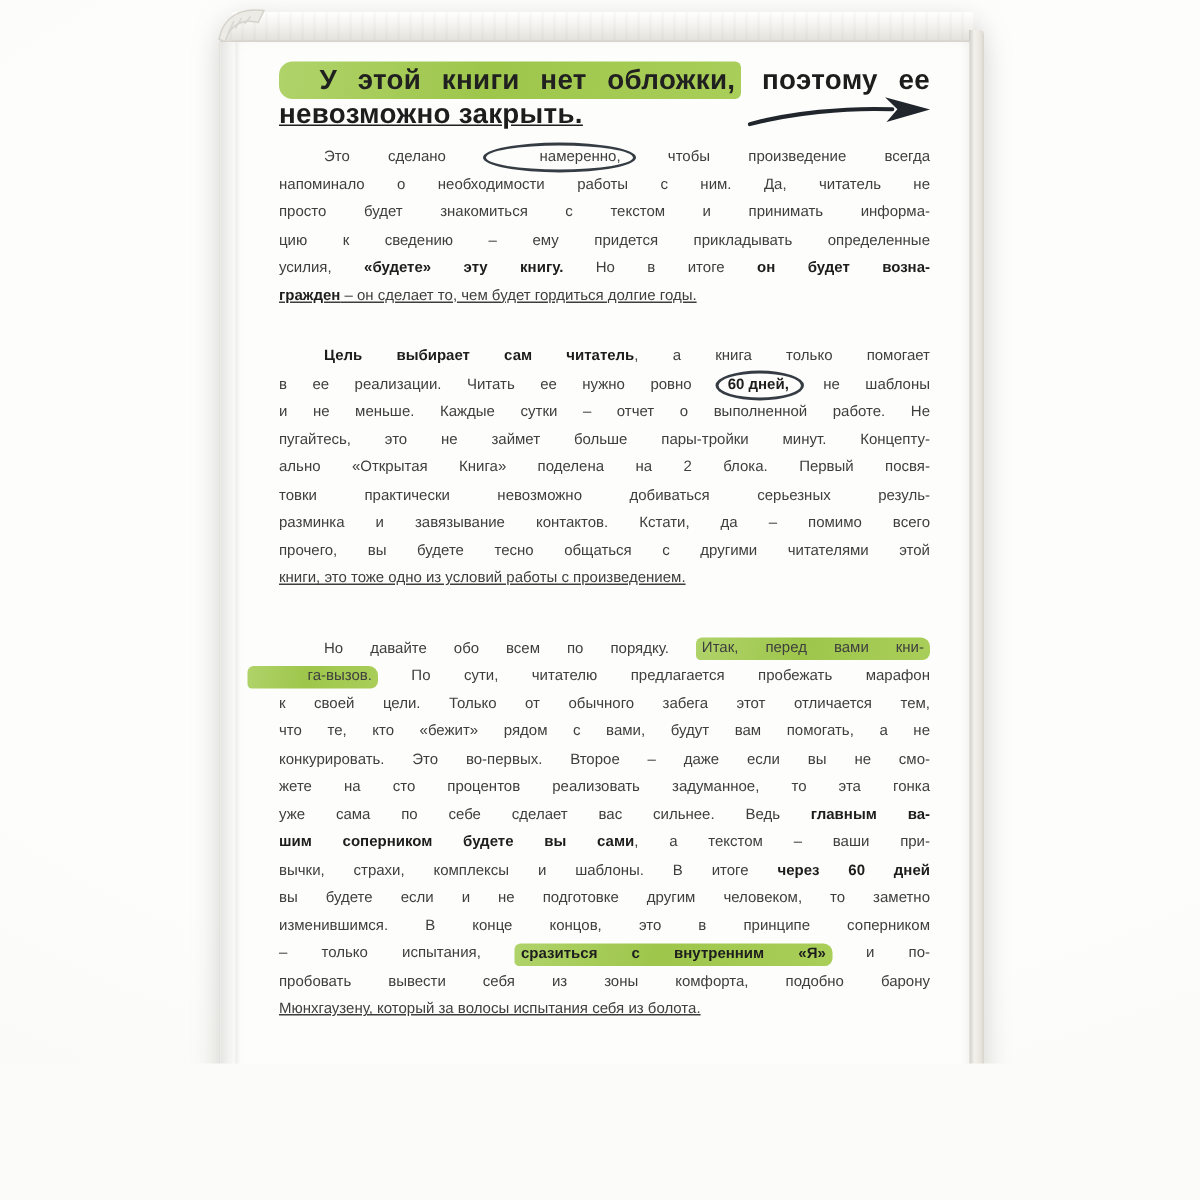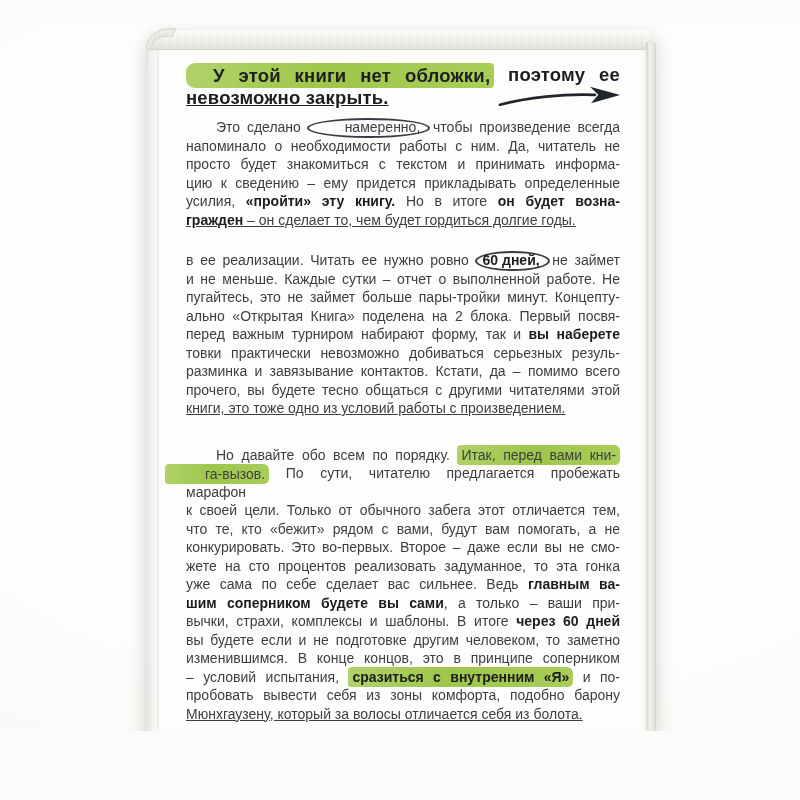--- a/index.html
+++ b/index.html
@@ -6,21 +6,20 @@
   body {
     width:800px; height:800px;
     background:#fbfbf9;
     font-family:"Liberation Sans", sans-serif;
     overflow:hidden;
   }
   .scene {
     position:relative; width:800px; height:709px;
     background: radial-gradient(130% 95% at 55% 42%, #fdfdfc 55%, #f5f5f1 100%);
     overflow:hidden;
-    margin-top:22px;
   }
   .book {
     position:absolute; left:146px; top:8px; width:510px; height:786px;
     filter: drop-shadow(0 6px 9px rgba(110,110,100,.30));
   }
   .top-edge {
     position:absolute; left:7px; right:5px; top:0; height:19px;
     background:
       repeating-linear-gradient(90deg, rgba(0,0,0,.018) 0 2px, rgba(0,0,0,0) 2px 8px),
       linear-gradient(#ffffff, #f1f0ec 55%, #e3e1da);
@@ -43,21 +42,21 @@
     position:absolute; left:10px; top:0; bottom:0; width:3px;
     background: linear-gradient(to right, rgba(0,0,0,.055), rgba(0,0,0,0));
   }
   .curl { position:absolute; left:-6px; top:-8px; width:42px; height:32px; }
   .content { position:absolute; left:39px; top:13px; width:434px; }
 
   .heading {
     font-size:18.5px; line-height:23px; font-weight:bold;
     color:#202020; margin-bottom:9px; letter-spacing:.2px;
   }
-  .para { font-size:14px; line-height:18.5px; color:#3e3e3e; }
+  .para { font-size:10px; line-height:18.5px; color:#3e3e3e; }
   .para.p0 { margin-bottom:22px; }
   .para.p1 { margin-bottom:28px; }
 
   .line { text-align:justify; text-align-last:justify; }
   .line.noj { text-align-last:auto;text-decoration:underline; }
   .line.ind { text-indent:30px; }
 
   .bd { font-weight:700; color:#1d1d1d; }
   .hl {
     background: linear-gradient(100deg, #b0d36a 0%, #9ec64b 45%, #a9ce59 100%);
@@ -91,49 +90,49 @@
       <div class="content" id="content">
           <div class="heading">
             <div class="line"><span class="hl lead">У этой книги нет обложки,</span><span class="bd"> поэтому ее</span></div>
             <div class="line noj"><span class="bd">невозможно закрыть.</span></div>
           </div>
           <div class="para p0">
             <div class="line ind"><span>Это сделано </span><span class="circ">намеренно,</span><span> чтобы произведение всегда</span></div>
             <div class="line"><span>напоминало о необходимости работы с ним. Да, читатель не</span></div>
             <div class="line"><span>просто будет знакомиться с текстом и принимать информа-</span></div>
             <div class="line"><span>цию к сведению – ему придется прикладывать определенные</span></div>
-            <div class="line"><span>усилия, </span><span class="bd">«пройти» эту книгу.</span><span> Но в итоге </span><span class="bd">он будет возна-</span></div>
+            <div class="line"><span>усилия, </span><span class="bd">«будете» эту книгу.</span><span> Но в итоге </span><span class="bd">он будет возна-</span></div>
             <div class="line noj"><span class="bd">гражден</span><span> – он сделает то, чем будет гордиться долгие годы.</span></div>
           </div>
           <div class="para p1">
-            <div class="line"><span>в ее реализации. Читать ее нужно ровно </span><span class="circ bd">60 дней,</span><span> не займет</span></div>
+            <div class="line ind"><span class="bd">Цель выбирает сам читатель</span><span>, а книга только помогает</span></div>
+            <div class="line"><span>в ее реализации. Читать ее нужно ровно </span><span class="circ bd">60 дней,</span><span> не шаблоны</span></div>
             <div class="line"><span>и не меньше. Каждые сутки – отчет о выполненной работе. Не</span></div>
             <div class="line"><span>пугайтесь, это не займет больше пары-тройки минут. Концепту-</span></div>
             <div class="line"><span>ально «Открытая Книга» поделена на 2 блока. Первый посвя-</span></div>
-            <div class="line"><span>перед важным турниром набирают форму, так и </span><span class="bd">вы наберете</span></div>
             <div class="line"><span>товки практически невозможно добиваться серьезных резуль-</span></div>
             <div class="line"><span>разминка и завязывание контактов. Кстати, да – помимо всего</span></div>
             <div class="line"><span>прочего, вы будете тесно общаться с другими читателями этой</span></div>
             <div class="line noj"><span>книги, это тоже одно из условий работы с произведением.</span></div>
           </div>
           <div class="para p2">
             <div class="line ind"><span>Но давайте обо всем по порядку. </span><span class="hl">Итак, перед вами кни-</span></div>
             <div class="line"><span class="hl lead2">га-вызов.</span><span> По сути, читателю предлагается пробежать марафон</span></div>
             <div class="line"><span>к своей цели. Только от обычного забега этот отличается тем,</span></div>
             <div class="line"><span>что те, кто «бежит» рядом с вами, будут вам помогать, а не</span></div>
             <div class="line"><span>конкурировать. Это во-первых. Второе – даже если вы не смо-</span></div>
             <div class="line"><span>жете на сто процентов реализовать задуманное, то эта гонка</span></div>
             <div class="line"><span>уже сама по себе сделает вас сильнее. Ведь </span><span class="bd">главным ва-</span></div>
-            <div class="line"><span class="bd">шим соперником будете вы сами</span><span>, а только – ваши при-</span></div>
+            <div class="line"><span class="bd">шим соперником будете вы сами</span><span>, а текстом – ваши при-</span></div>
             <div class="line"><span>вычки, страхи, комплексы и шаблоны. В итоге </span><span class="bd">через 60 дней</span></div>
             <div class="line"><span>вы будете если и не подготовке другим человеком, то заметно</span></div>
             <div class="line"><span>изменившимся. В конце концов, это в принципе соперником</span></div>
-            <div class="line"><span>– условий испытания, </span><span class="hl bd">сразиться с внутренним «Я»</span><span> и по-</span></div>
+            <div class="line"><span>– только испытания, </span><span class="hl bd">сразиться с внутренним «Я»</span><span> и по-</span></div>
             <div class="line"><span>пробовать вывести себя из зоны комфорта, подобно барону</span></div>
-            <div class="line noj"><span>Мюнхгаузену, который за волосы отличается себя из болота.</span></div>
+            <div class="line noj"><span>Мюнхгаузену, который за волосы испытания себя из болота.</span></div>
           </div>
         </div>
       <svg class="arrow" viewBox="0 0 128 27">
         <path d="M2 22 C 30 14.5, 68 10.5, 100 11.8" stroke="#20262c" stroke-width="2.8" fill="none" stroke-linecap="round"></path>
         <path d="M95 3.5 L126 12 L96 20.5 L103.5 11.8 Z" fill="#20262c"></path>
       </svg>
     </div>
   </div>
 </div>
 

